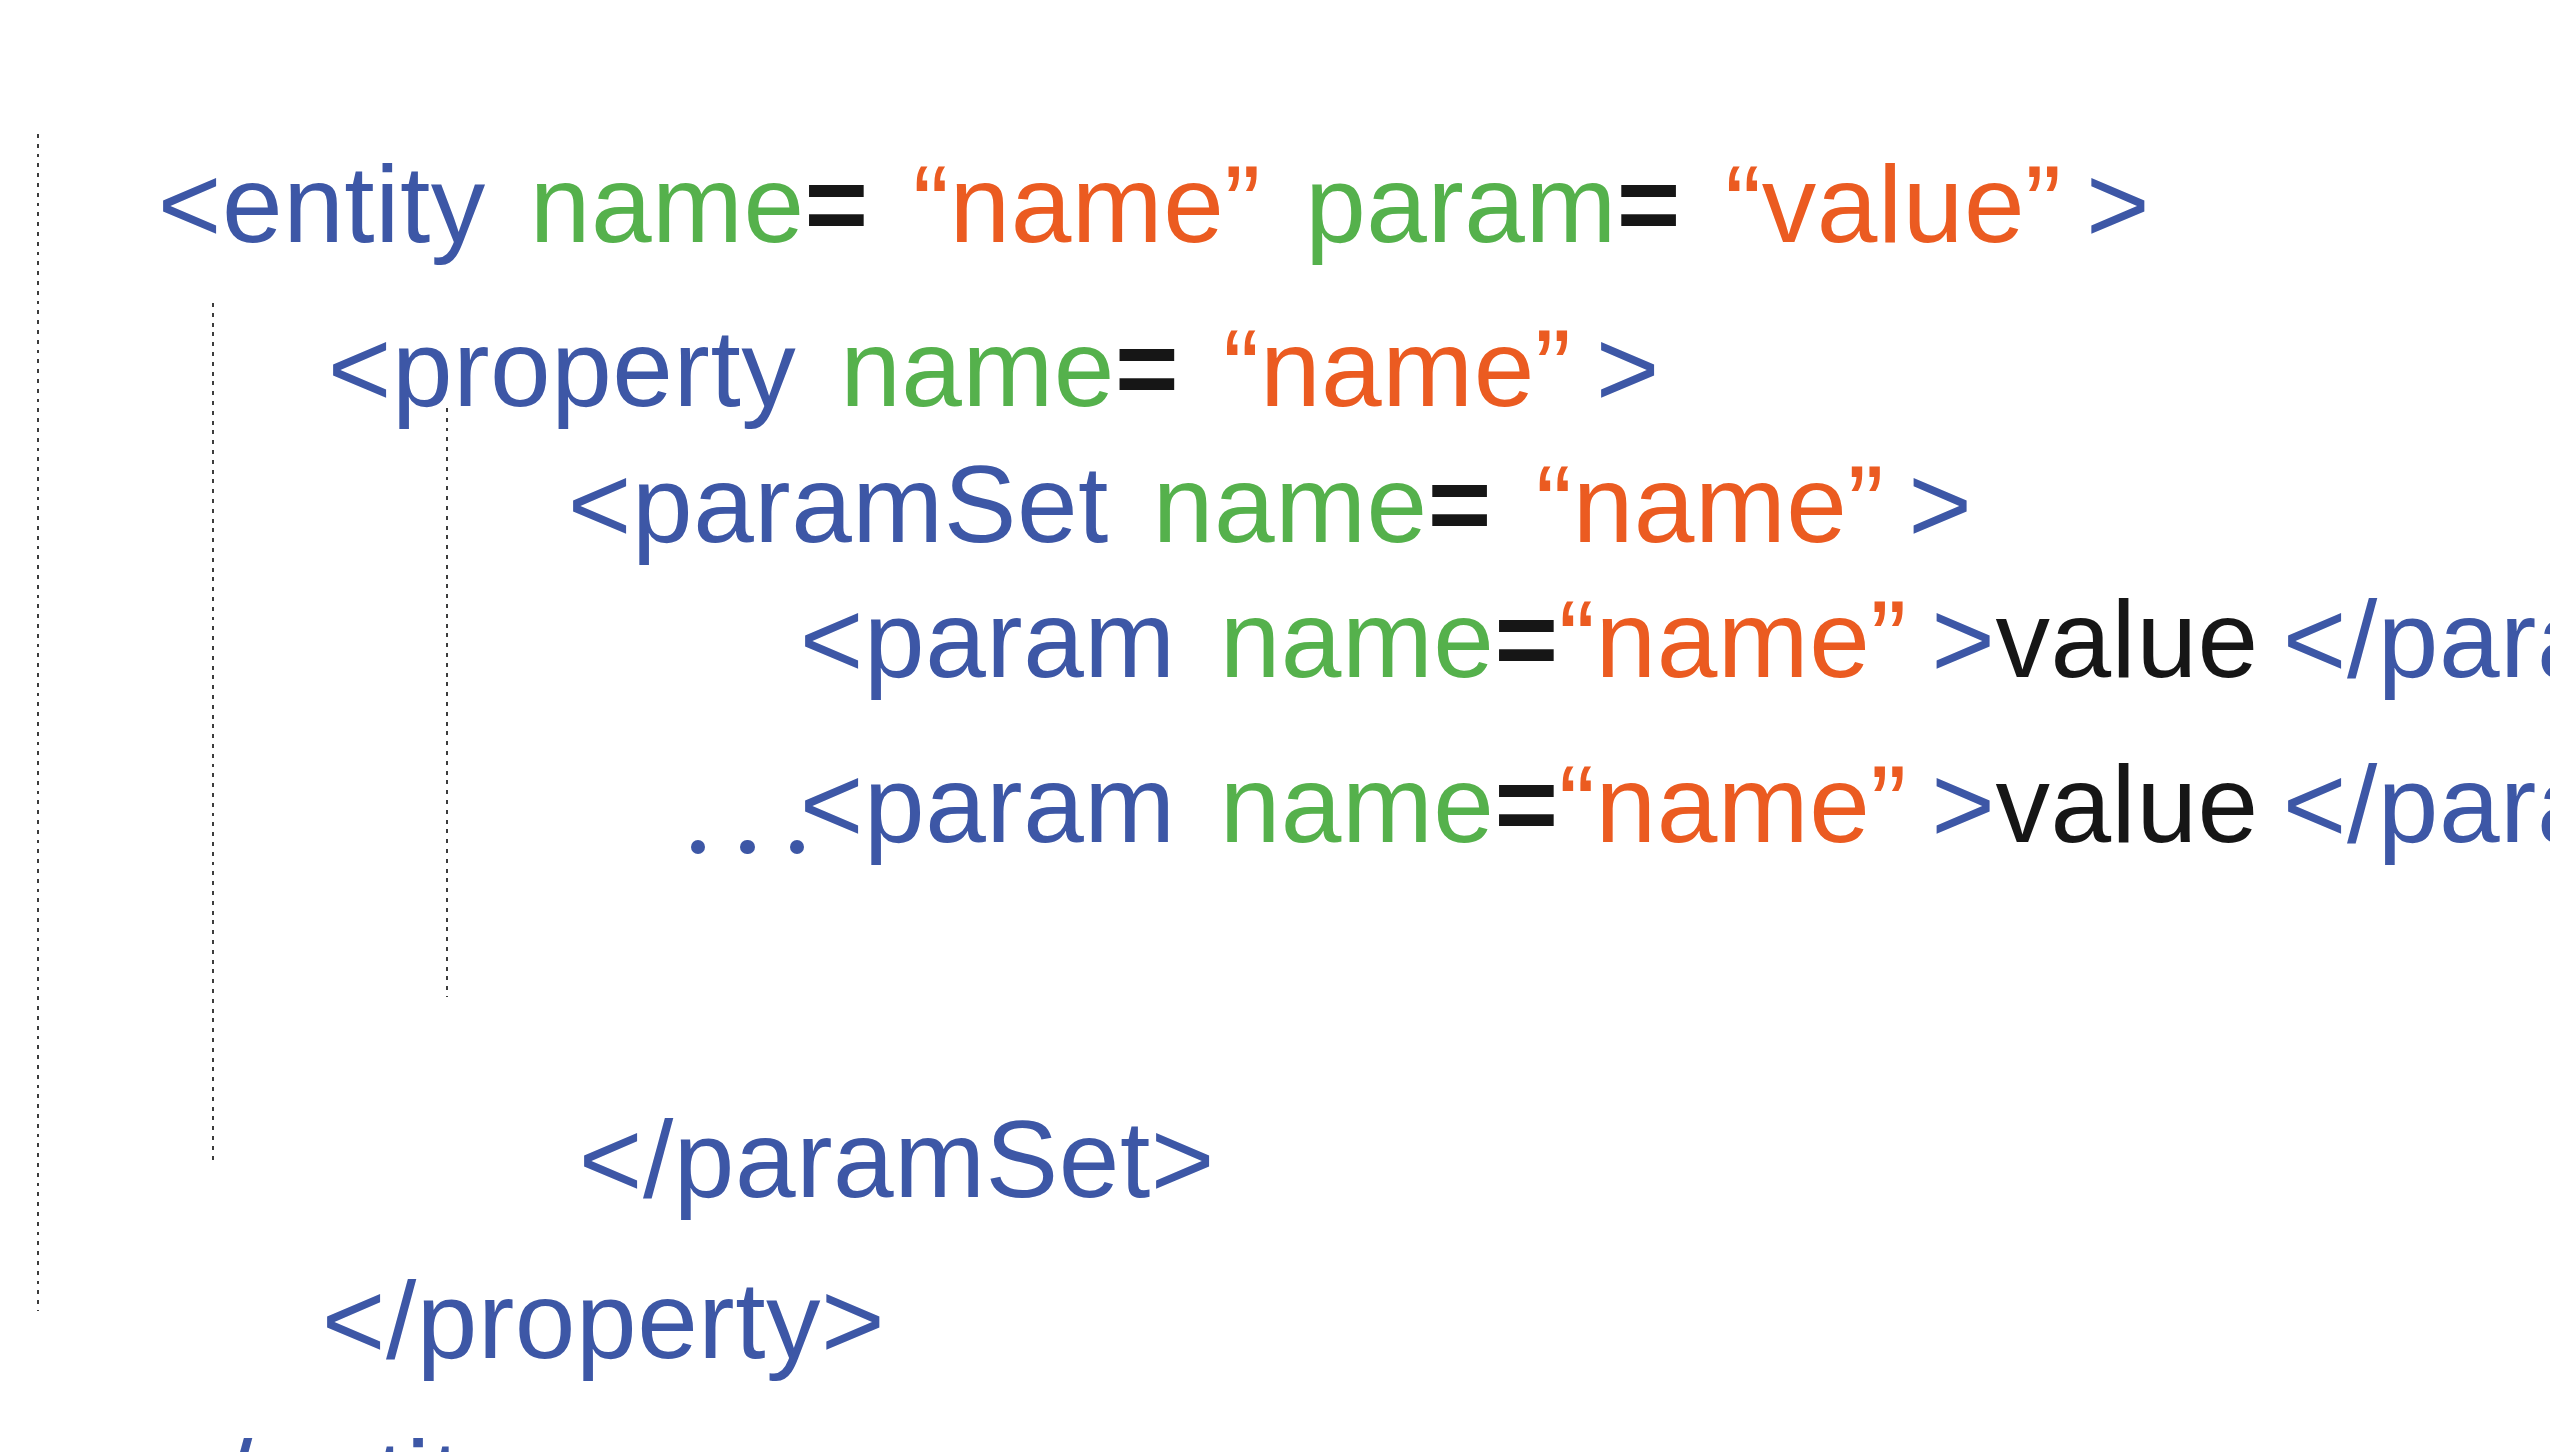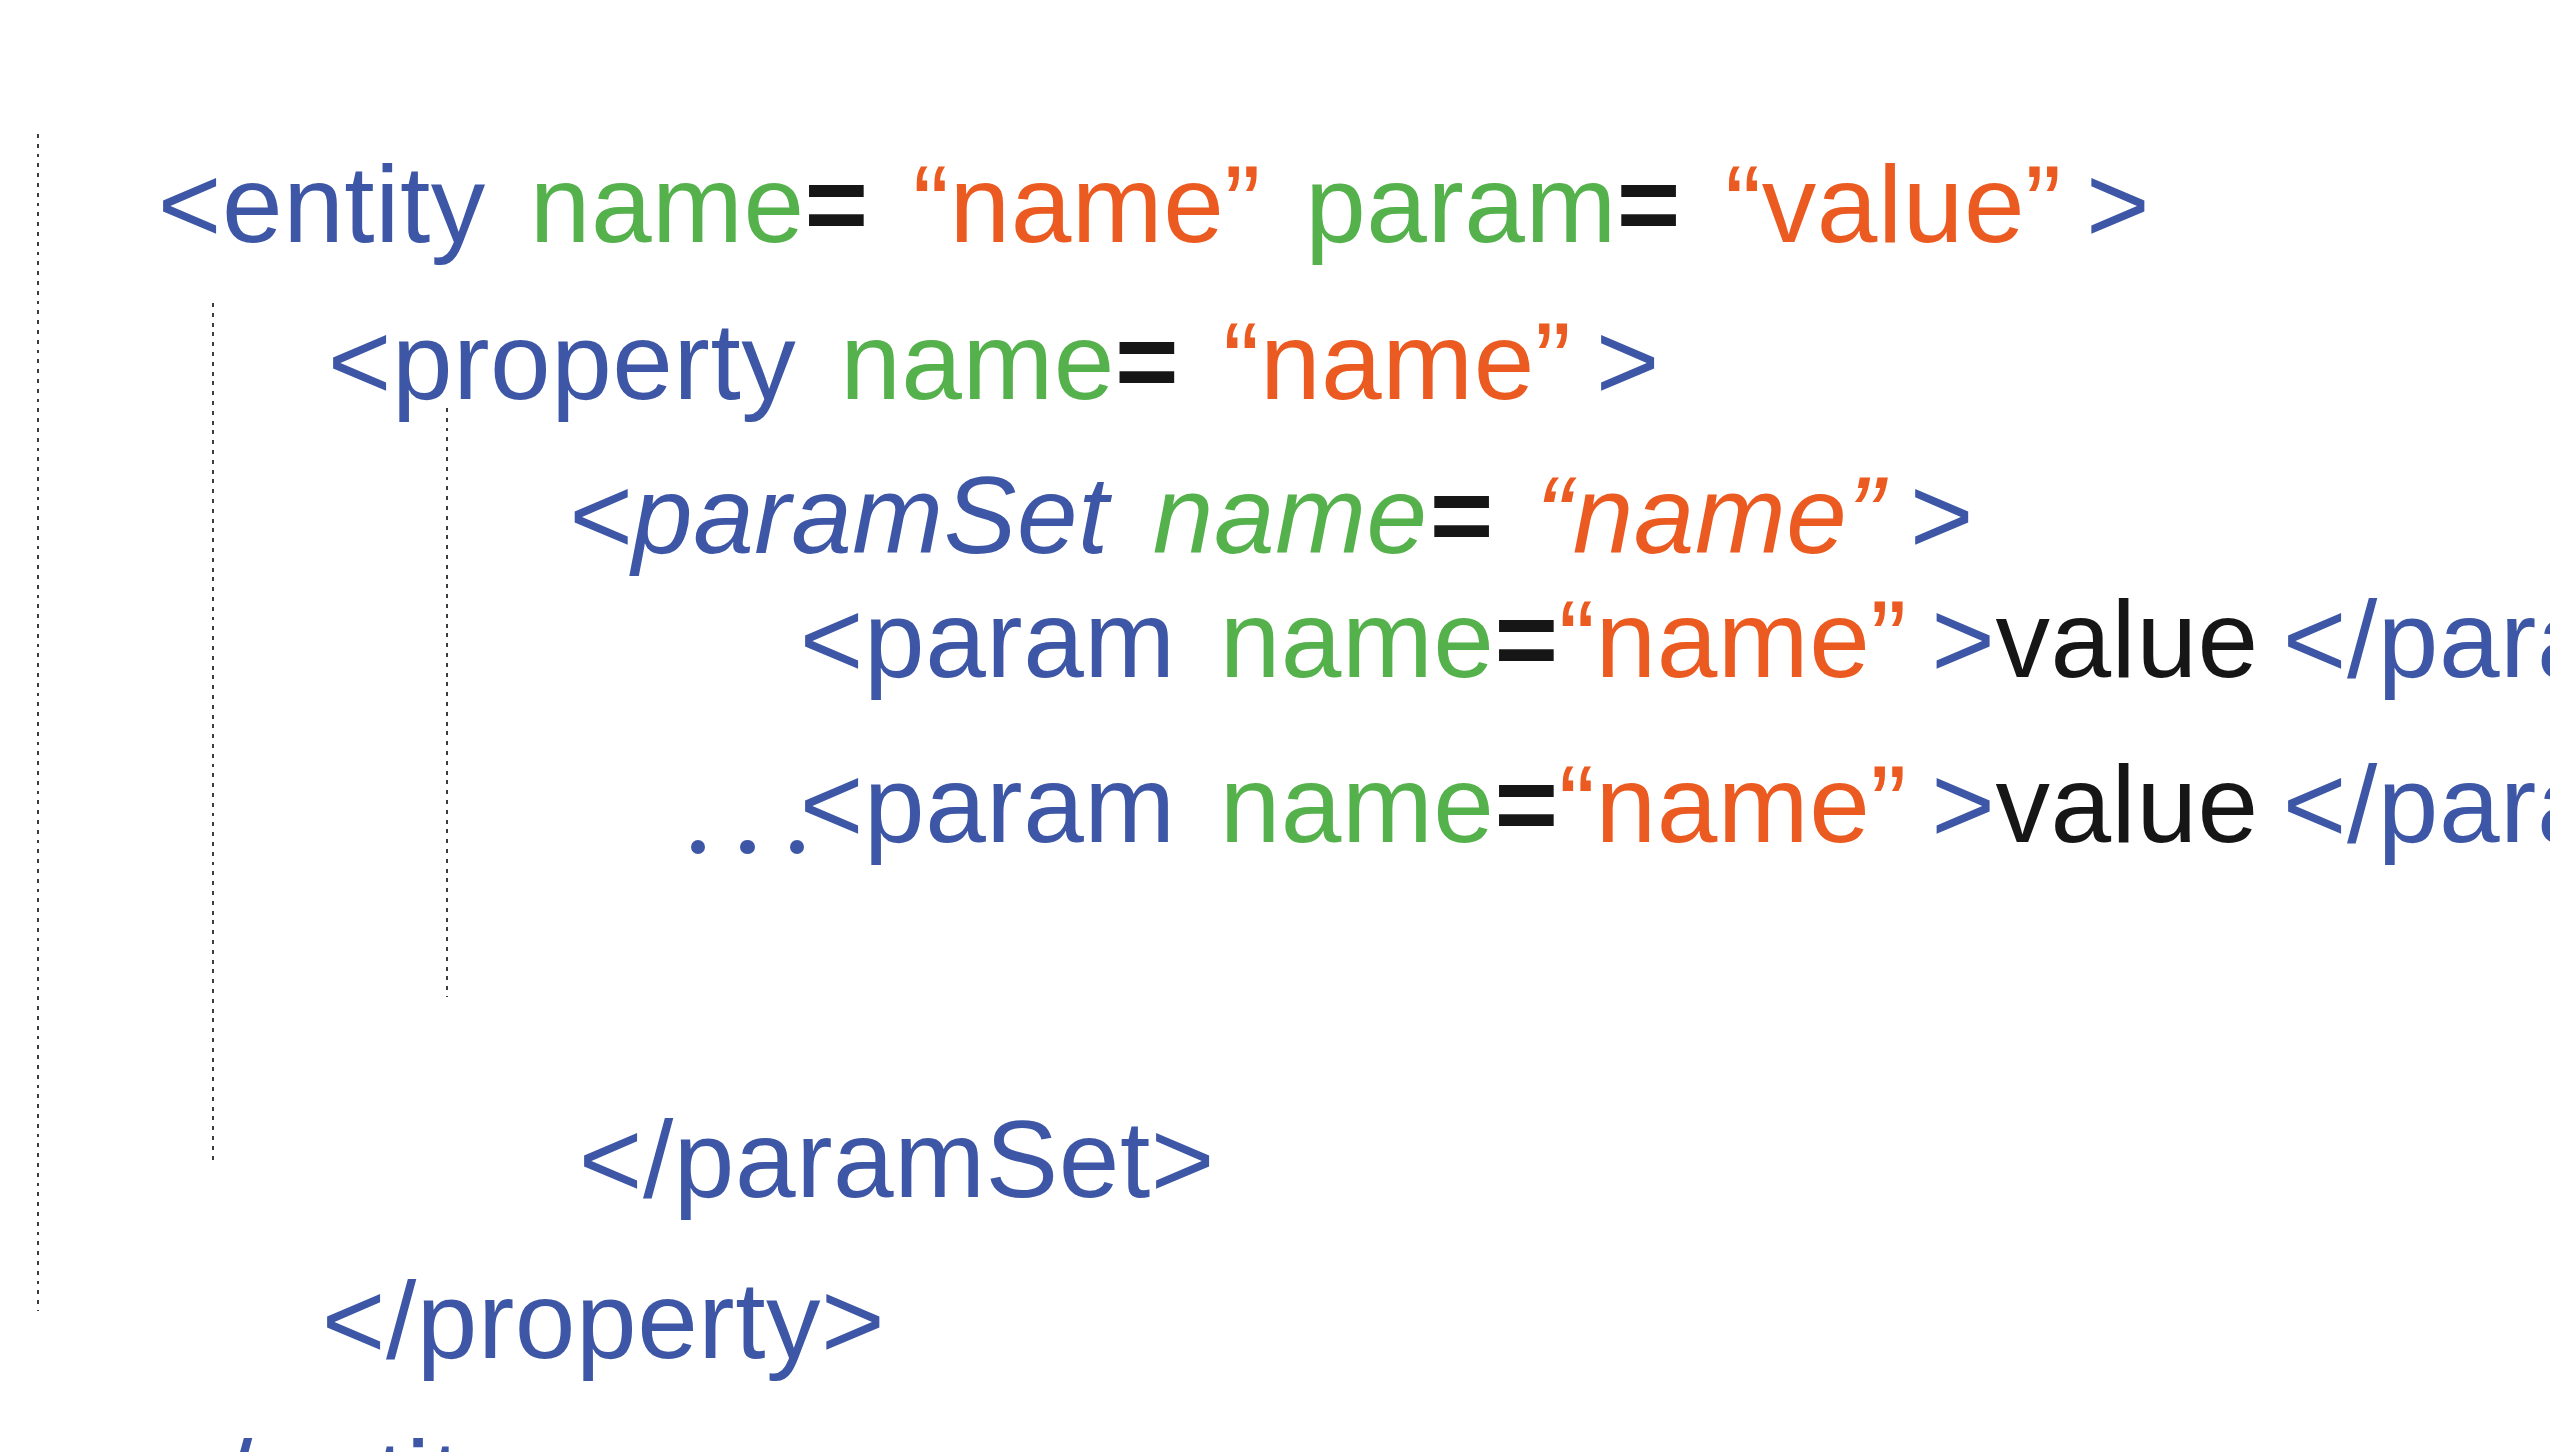--- a/index.html
+++ b/index.html
@@ -42,25 +42,25 @@
 <body style="--bg: #FFFFFF; --blue: #3D57A6; --green: #55B14C; --orange: #EB5B21; --black: #161616; --guide: #3C3C3C;">
 
 <div class="guide" style="left:37px;top:134px;height:1177px;"></div>
 <div class="guide" style="left:212px;top:303px;height:861px;"></div>
 <div class="guide" style="left:446px;top:408px;height:589px;"></div>
 
 <div class="code-line" style="left:46px;top:41px;">
   <span class="tag">&lt;entity</span><span class="attr"> name</span><span class="eq">=</span><span class="val"> “name”</span><span class="attr"> param</span><span class="eq">=</span><span class="val"> “value”</span><span class="tag">&gt;</span>
 </div>
 
-<div class="code-line" style="left:216px;top:198px;">
+<div class="code-line" style="left:216px;top:205px;">
   <span class="tag">&lt;property</span><span class="attr"> name</span><span class="eq">=</span><span class="val"> “name”</span><span class="tag">&gt;</span>
 </div>
 
-<div class="code-line" style="left:456px;top:352px;font-style:italic;">
+<div class="code-line" style="left:456px;top:341px;">
   <span class="tag">&lt;paramSet</span><span class="attr"> name</span><span class="eq">=</span><span class="val"> “name”</span><span class="tag">&gt;</span>
 </div>
 
 <div class="code-line" style="left:688px;top:476px;">
   <span class="tag">&lt;param</span><span class="attr"> name</span><span class="eq">=</span><span class="val">“name”</span><span class="tag">&gt;</span><span class="txt">value</span><span class="tag">&lt;/param&gt;</span>
 </div>
 
 <div class="code-line" style="left:688px;top:641px;">
   <span class="tag">&lt;param</span><span class="attr"> name</span><span class="eq">=</span><span class="val">“name”</span><span class="tag">&gt;</span><span class="txt">value</span><span class="tag">&lt;/param&gt;</span>
 </div>

